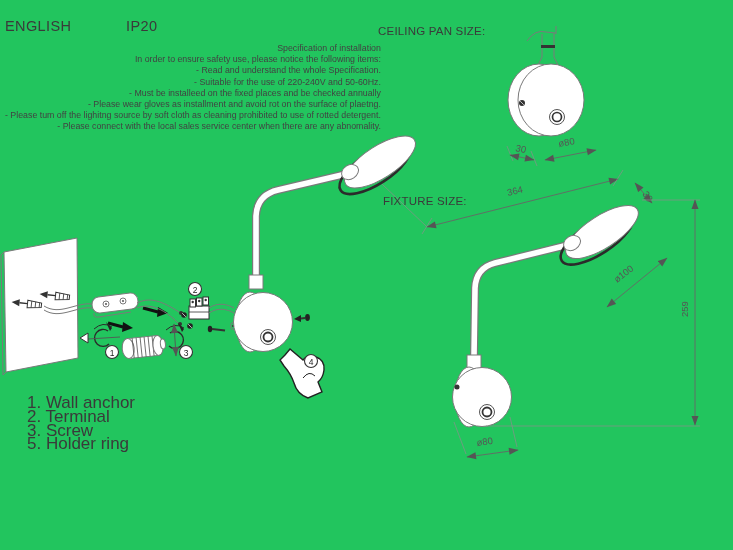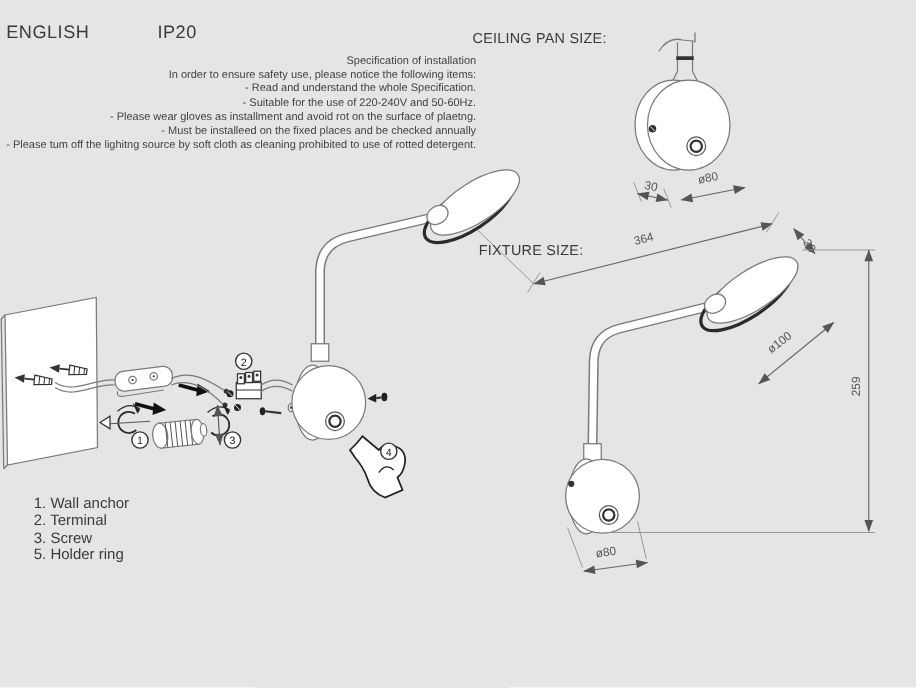--- a/index.html
+++ b/index.html
@@ -1,26 +1,26 @@
 <!DOCTYPE html>
 <html><head>
 <meta charset="utf-8">
 <style>
   html,body{margin:0;padding:0;background:#fff;}
-  .page{position:relative;width:733px;height:550px;background:#e5e5e5;overflow:hidden;
+  .page{position:relative;width:733px;height:550px;background:#22c55e;overflow:hidden;
         font-family:"Liberation Sans",sans-serif;color:#3d3d3d;}
   .abs{position:absolute;white-space:nowrap;}
   .h-lang{left:5px;top:18px;font-size:14.5px;letter-spacing:.4px;color:#3a3a3a;}
   .h-ip{left:126px;top:18px;font-size:14.5px;letter-spacing:.4px;color:#3a3a3a;}
   .spec{left:5px;top:43px;font-size:8.8px;color:#424242;}
   .spec-line{height:11.2px;line-height:11.2px;white-space:nowrap;text-align:right;}
   .lbl{font-size:11.5px;color:#3a3a3a;letter-spacing:.2px;z-index:3;}
   .lbl-ceiling{left:378px;top:25px;}
   .lbl-fixture{left:383px;top:185px;margin-top:10px;}
-  .parts{left:27px;top:396px;font-size:12px;color:#3a3a3a;}
+  .parts{left:27px;top:396px;font-size:17px;color:#3a3a3a;}
   .parts div{height:13.8px;line-height:13.8px;}
   .footer{left:0;top:490px;width:733px;text-align:center;font-size:15.5px;color:#333;}
   svg{position:absolute;overflow:visible;}
   svg text{font-family:"Liberation Sans",sans-serif;font-size:9.5px;fill:#555;}
   svg .callout-txt{font-size:8.5px;fill:#222;}
   .ln{stroke:#7a7a7a;stroke-width:1;fill:none;}
   .lnw{stroke:#7a7a7a;stroke-width:1;fill:#fff;}
   .dim{stroke:#666;stroke-width:.9;fill:none;}
   .thin{stroke:#8c8c8c;stroke-width:.7;fill:none;}
   .dark{stroke:#2b2b2b;fill:none;}
@@ -31,23 +31,24 @@
 <div class="page">
 
   <div class="abs h-lang">ENGLISH</div>
   <div class="abs h-ip">IP20</div>
 
   <div class="abs spec">
     <div class="spec-line">Specification of installation</div>
     <div class="spec-line">In order to ensure safety use, please notice the following items:</div>
     <div class="spec-line">- Read and understand the whole Specification.</div>
     <div class="spec-line">- Suitable for the use of 220-240V and 50-60Hz.</div>
+    <div class="spec-line">- Must be installeed on the fixed places and be checked annually</div>
     <div class="spec-line">- Please wear gloves as installment and avoid rot on the surface of plaetng.</div>
-    <div class="spec-line">- Must be installeed on the fixed places and be checked annually</div>
     <div class="spec-line">- Please tum off the lighitng source by soft cloth as cleaning prohibited to use of rotted detergent.</div>
+    <div class="spec-line">- Please connect with the local sales service center when there are any abnomality.</div>
   </div>
 
   <div class="abs lbl lbl-ceiling">CEILING PAN  SIZE:</div>
   <div class="abs lbl lbl-fixture">FIXTURE SIZE:</div>
 
   <svg style="left:0;top:110px" width="430" height="307" viewBox="0 0 430 307">
     <defs>
       <marker id="arrL" markerWidth="11" markerHeight="9" refX="9.5" refY="4" orient="auto-start-reverse" markerUnits="userSpaceOnUse">
         <path d="M0.5,0.5 L10,4 L0.5,7.5 z" fill="#555"></path>
       </marker>

